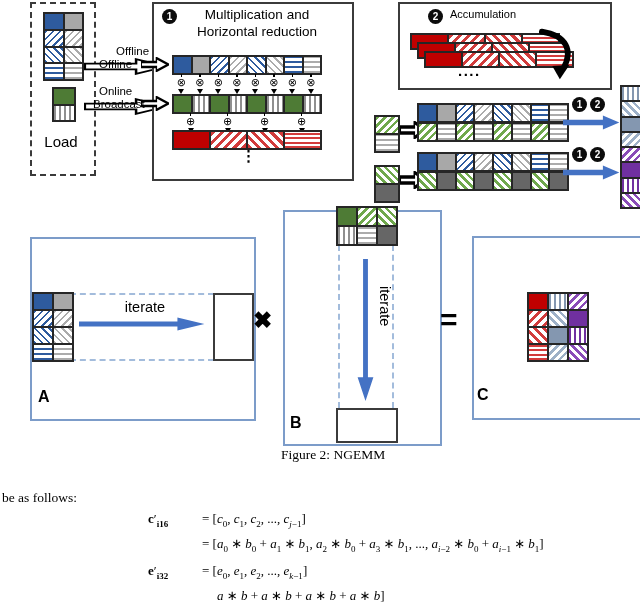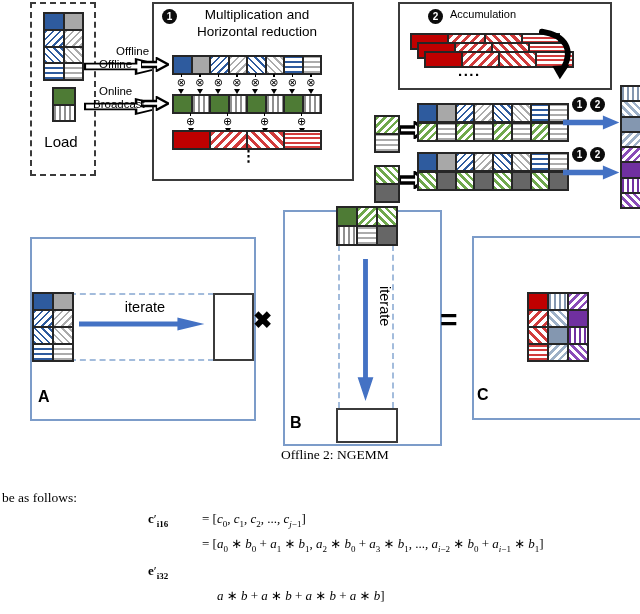--- a/index.html
+++ b/index.html
@@ -303,34 +303,35 @@
       <div class="cell p-purple"></div>
       <div class="cell p-red-db"></div>
       <div class="cell p-slate"></div>
       <div class="cell p-purple-v"></div>
       <div class="cell p-red-h"></div>
       <div class="cell p-slate-df"></div>
       <div class="cell p-purple-db"></div>
     </div>
   <div class="abs corner" style="left:477px;top:386px;">C</div>
 
-  <div class="abs serif" style="left:281px;top:447px;font-size:13.5px;">Offline 2: NGEMM</div>
+  <div class="abs serif" style="left:281px;top:447px;font-size:13.5px;">Figure 2: NGEMM</div>
 
   <div class="abs serif" style="left:2px;top:490px;font-size:13.5px;">be as follows:</div>
   <div class="abs serif" style="left:148px;top:509px;width:460px;">
     <div class="eqrow">
       <span class="eq-lhs"><b>c</b>′<sub><b>i16</b></sub></span>
       <span class="eq-rhs">= [<i>c</i><sub>0</sub>, <i>c</i><sub>1</sub>, <i>c</i><sub>2</sub>, ..., <i>c</i><sub><i>j</i>−1</sub>]</span>
     </div>
     <div class="eqrow">
       <span class="eq-lhs"></span>
       <span class="eq-rhs">= [<i>a</i><sub>0</sub> ∗ <i>b</i><sub>0</sub> + <i>a</i><sub>1</sub> ∗ <i>b</i><sub>1</sub>, <i>a</i><sub>2</sub> ∗ <i>b</i><sub>0</sub> + <i>a</i><sub>3</sub> ∗ <i>b</i><sub>1</sub>, ..., <i>a</i><sub><i>i</i>−2</sub> ∗ <i>b</i><sub>0</sub> + <i>a</i><sub><i>i</i>−1</sub> ∗ <i>b</i><sub>1</sub>]</span>
     </div>
     <div class="eqrow" style="margin-top:2px;">
       <span class="eq-lhs"><b>e</b>′<sub><b>i32</b></sub></span>
+      <span class="eq-rhs">= [<i>e</i><sub>0</sub>, <i>e</i><sub>1</sub>, <i>e</i><sub>2</sub>, ..., <i>e</i><sub><i>k</i>−1</sub>]</span>
     </div>
     <div class="eqrow">
       <span class="eq-lhs"></span>
       <span class="eq-rhs indent"><i>a</i> ∗ <i>b</i> + <i>a</i> ∗ <i>b</i> + <i>a</i> ∗ <i>b</i> + <i>a</i> ∗ <i>b</i>]</span>
     </div>
   </div>
 
 </div>
 
 </body></html>

